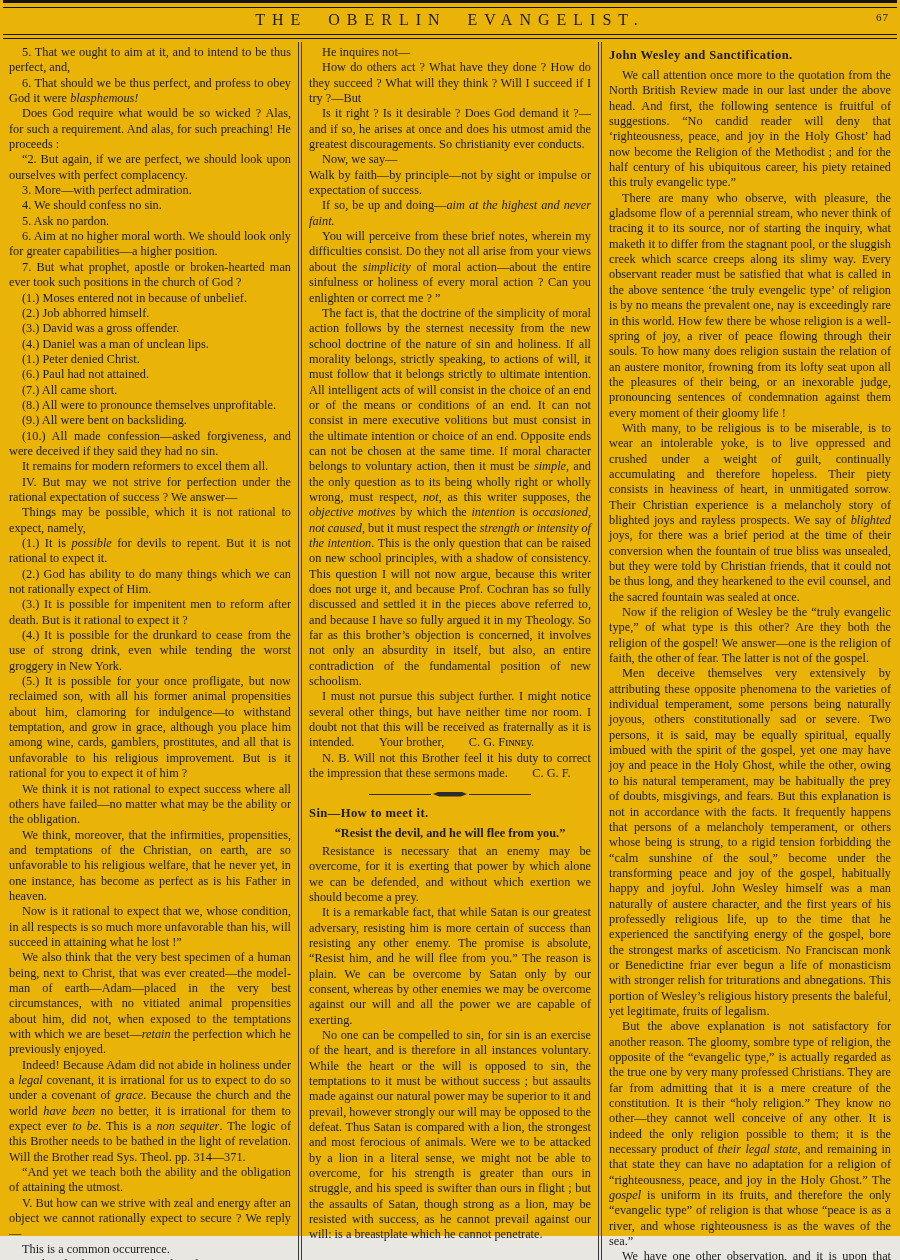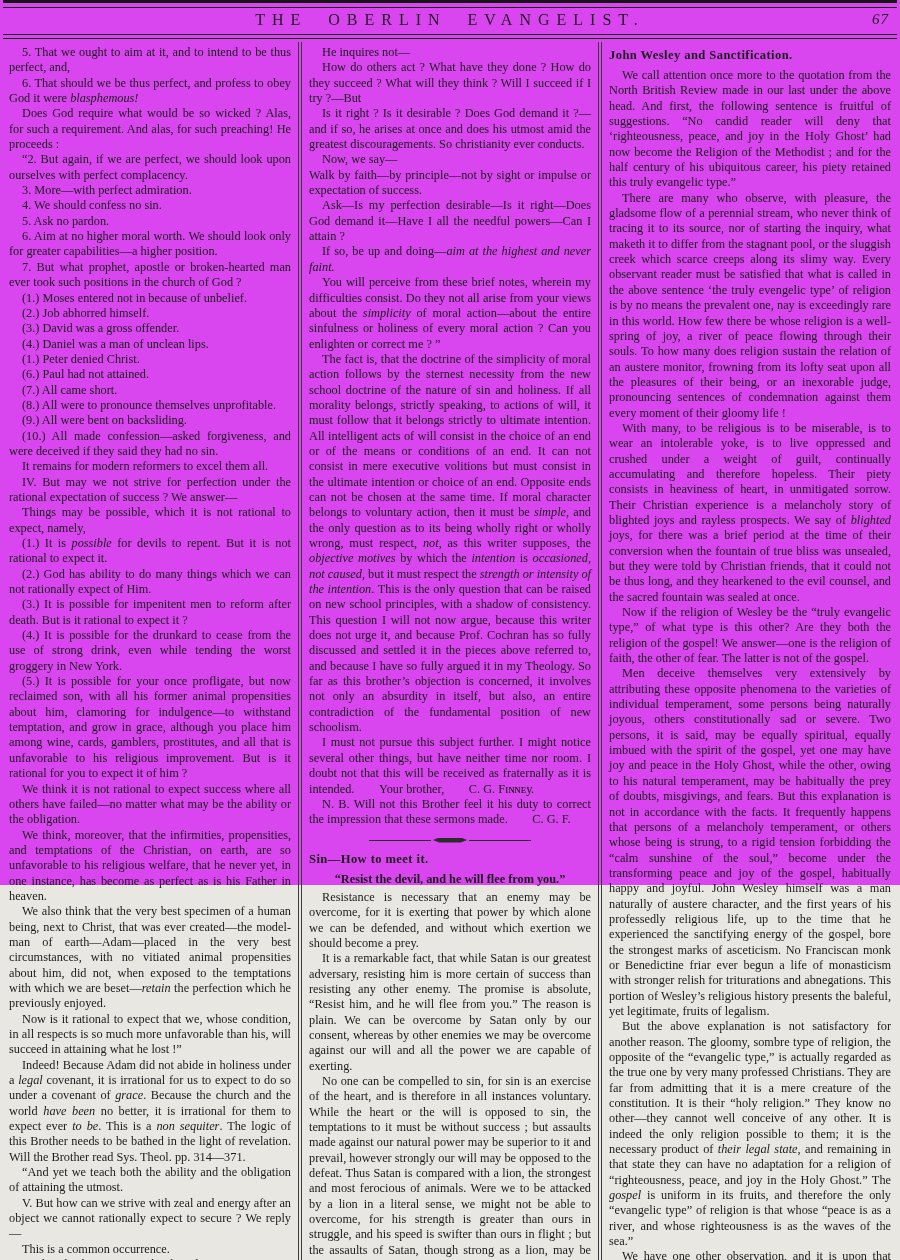--- a/index.html
+++ b/index.html
@@ -3,28 +3,28 @@
 <meta charset="utf-8">
 <style>
   html,body{margin:0;padding:0;}
   body{
     width:900px;height:1260px;overflow:hidden;
     background:#e8e7e2;
     font-family:"Liberation Serif","DejaVu Serif",serif;
     color:#1b1b1b;
     -webkit-font-smoothing:antialiased;
   }
-  .page{width:900px;height:885px;box-sizing:border-box;background:#d946ef;position:relative;}
+  .page{width:900px;height:1236px;box-sizing:border-box;background:#eab308;position:relative;}
   .rule-top{margin:0 3px;height:4px;border-top:3px solid #141414;border-bottom:1px solid #141414;}
   .masthead{position:relative;height:26px;margin:0 3px;}
   .masthead-title{
     position:absolute;left:0;right:0;top:3px;text-align:center;
     font-size:16px;letter-spacing:7px;font-weight:400;word-spacing:10px;
   }
-  .page-num{position:absolute;right:8px;top:3px;font-size:15px;letter-spacing:1px;font-style:italic;}
+  .page-num{position:absolute;right:8px;top:3px;font-size:11px;letter-spacing:1px;}
   .rule-under{margin:0 3px;height:3px;border-top:1px solid #141414;border-bottom:1px solid #141414;}
   .cols{display:flex;align-items:stretch;margin:3px 3px 0;height:1222px;overflow:hidden;}
   .col{flex:1 1 0;padding:3px 6px 0;overflow:hidden;}
   .colrule{width:2px;border-left:1px solid #3a3a3a;border-right:1px solid #3a3a3a;margin:0 1px;}
   .col p{margin:0;text-indent:13px;text-align:justify;font-size:12.3px;line-height:15.35px;}
   .col p.noindent{text-indent:0;}
   h3.heading{margin:3px 0 5px;text-align:left;font-size:12.6px;font-weight:700;letter-spacing:.4px;}
   p.epigraph{text-indent:0 !important;text-align:center;font-weight:600;margin:0 0 3px !important;}
   .divider{display:flex;align-items:center;margin:10px 60px 9px;}
   .divider .dl{flex:1;border-top:1px solid #2c2c2c;height:0;}
@@ -68,36 +68,35 @@
         <p class="p">It remains for modern reformers to excel them all.</p>
         <p class="p">IV.  But may we not strive for perfection under the rational expectation of success ?   We answer—</p>
         <p class="p">Things may be possible, which it is not rational to expect, namely,</p>
         <p class="p">(1.)  It is <i>possible</i> for devils to repent.   But it is not rational to expect it.</p>
         <p class="p">(2.)  God has ability to do many things which we can not rationally expect of Him.</p>
         <p class="p">(3.)  It is possible for impenitent men to reform after death.   But is it rational to expect it ?</p>
         <p class="p">(4.)  It is possible for the drunkard to cease from the use of strong drink, even while tending the worst groggery in New York.</p>
         <p class="p">(5.)  It is possible for your once profligate, but now reclaimed son, with all his former animal propensities about him, clamoring for indulgence—to withstand temptation, and grow in grace, although you place him among wine, cards, gamblers, prostitutes, and all that is unfavorable to his religious improvement.  But is it rational for you to expect it of him ?</p>
         <p class="p">We think it is not rational to expect success where all others have failed—no matter what may be the ability or the obligation.</p>
         <p class="p">We think, moreover, that the infirmities, propensities, and temptations of the Christian, on earth, are so unfavorable to his religious welfare, that he never yet, in one instance, has become as perfect as is his Father in heaven.</p>
+        <p class="p">Now is it rational to expect that we, whose condition, in all respects is so much more unfavorable than his, will succeed in attaining what he lost !”</p>
         <p class="p">We also think that the very best specimen of a human being, next to Christ, that was ever created—the model-man of earth—Adam—placed in the very best circumstances, with no vitiated animal propensities about him, did not, when exposed to the temptations with which we are beset—<i>retain</i> the perfection which he previously enjoyed.</p>
-        <p class="p">Now is it rational to expect that we, whose condition, in all respects is so much more unfavorable than his, will succeed in attaining what he lost !”</p>
         <p class="p">Indeed! Because Adam did not abide in holiness under a <i>legal</i> covenant, it is irrational for us to expect to do so under a covenant of <i>grace</i>.  Because the church and the world <i>have been</i> no better, it is irrational for them to expect ever <i>to be</i>.  This is a <i>non sequiter</i>.  The logic of this Brother needs to be bathed in the light of revelation. Will the Brother read Sys. Theol. pp. 314—371.</p>
         <p class="p">“And yet we teach both the ability and the obligation of attaining the utmost.</p>
         <p class="p">V.  But how can we strive with zeal and energy after an object we cannot rationally expect to secure ?   We reply—</p>
         <p class="p">This is a common occurrence.</p>
         <p class="p">1.  The Third Party strove hard to elect J. G. Birney as President of the United States.   But did they expect to succeed ?</p>
       </div>
     <div class="colrule"></div>
     <div class="col">
         <p class="p">He inquires not—</p>
         <p class="p">How do others act ?   What have they done ?   How do they succeed ?   What will they think ?   Will I succeed if I try ?—But</p>
         <p class="p">Is it right ?   Is it desirable ?   Does God demand it ?—and if so, he arises at once and does his utmost amid the greatest discouragements.  So christianity ever conducts.</p>
         <p class="p">Now, we say—</p>
         <p class="p noindent">Walk by faith—by principle—not by sight or impulse or expectation of success.</p>
-        <p class="p">Ask—Is my perfection desirable—Is it right—Does God demand it—Have I all the needful powers—Can I attain ?</p>
         <p class="p">If so, be up and doing—<i>aim at the highest and never faint.</i></p>
         <p class="p">You will perceive from these brief notes, wherein my difficulties consist.  Do they not all arise from your views about the <i>simplicity</i> of moral action—about the entire sinfulness or holiness of every moral action ?   Can you enlighten or correct me ? ”</p>
         <p class="p">The fact is, that the doctrine of the simplicity of moral action follows by the sternest necessity from the new school doctrine of the nature of sin and holiness.  If all morality belongs, strictly speaking, to actions of will, it must follow that it belongs strictly to ultimate intention. All intelligent acts of will consist in the choice of an end or of the means or conditions of an end.  It can not consist in mere executive volitions but must consist in the ultimate intention or choice of an end.  Opposite ends can not be chosen at the same time.  If moral character belongs to voluntary action, then it must be <i>simple</i>, and the only question as to its being wholly right or wholly wrong, must respect, <i>not</i>, as this writer supposes, the <i>objective motives</i> by which the <i>intention</i> is <i>occasioned, not caused</i>, but it must respect the <i>strength or intensity of the intention</i>.  This is the only question that can be raised on new school principles, with a shadow of consistency. This question I will not now argue, because this writer does not urge it, and because Prof. Cochran has so fully discussed and settled it in the pieces above referred to, and because I have so fully argued it in my Theology.  So far as this brother’s objection is concerned, it involves not only an absurdity in itself, but also, an entire contradiction of the fundamental position of new schoolism.</p>
         <p class="p">I must not pursue this subject further.   I might notice several other things, but have neither time nor room.   I doubt not that this will be received as fraternally as it is intended.  Your brother,  C. G. Fɪɴɴᴇу.</p>
         <p class="p">N. B.  Will not this Brother feel it his duty to correct the impression that these sermons made.  C. G. F.</p>
         <div class="divider">
           <span class="dl"></span>
           <span class="diamond"></span>
           <span class="dl"></span>
         </div>

